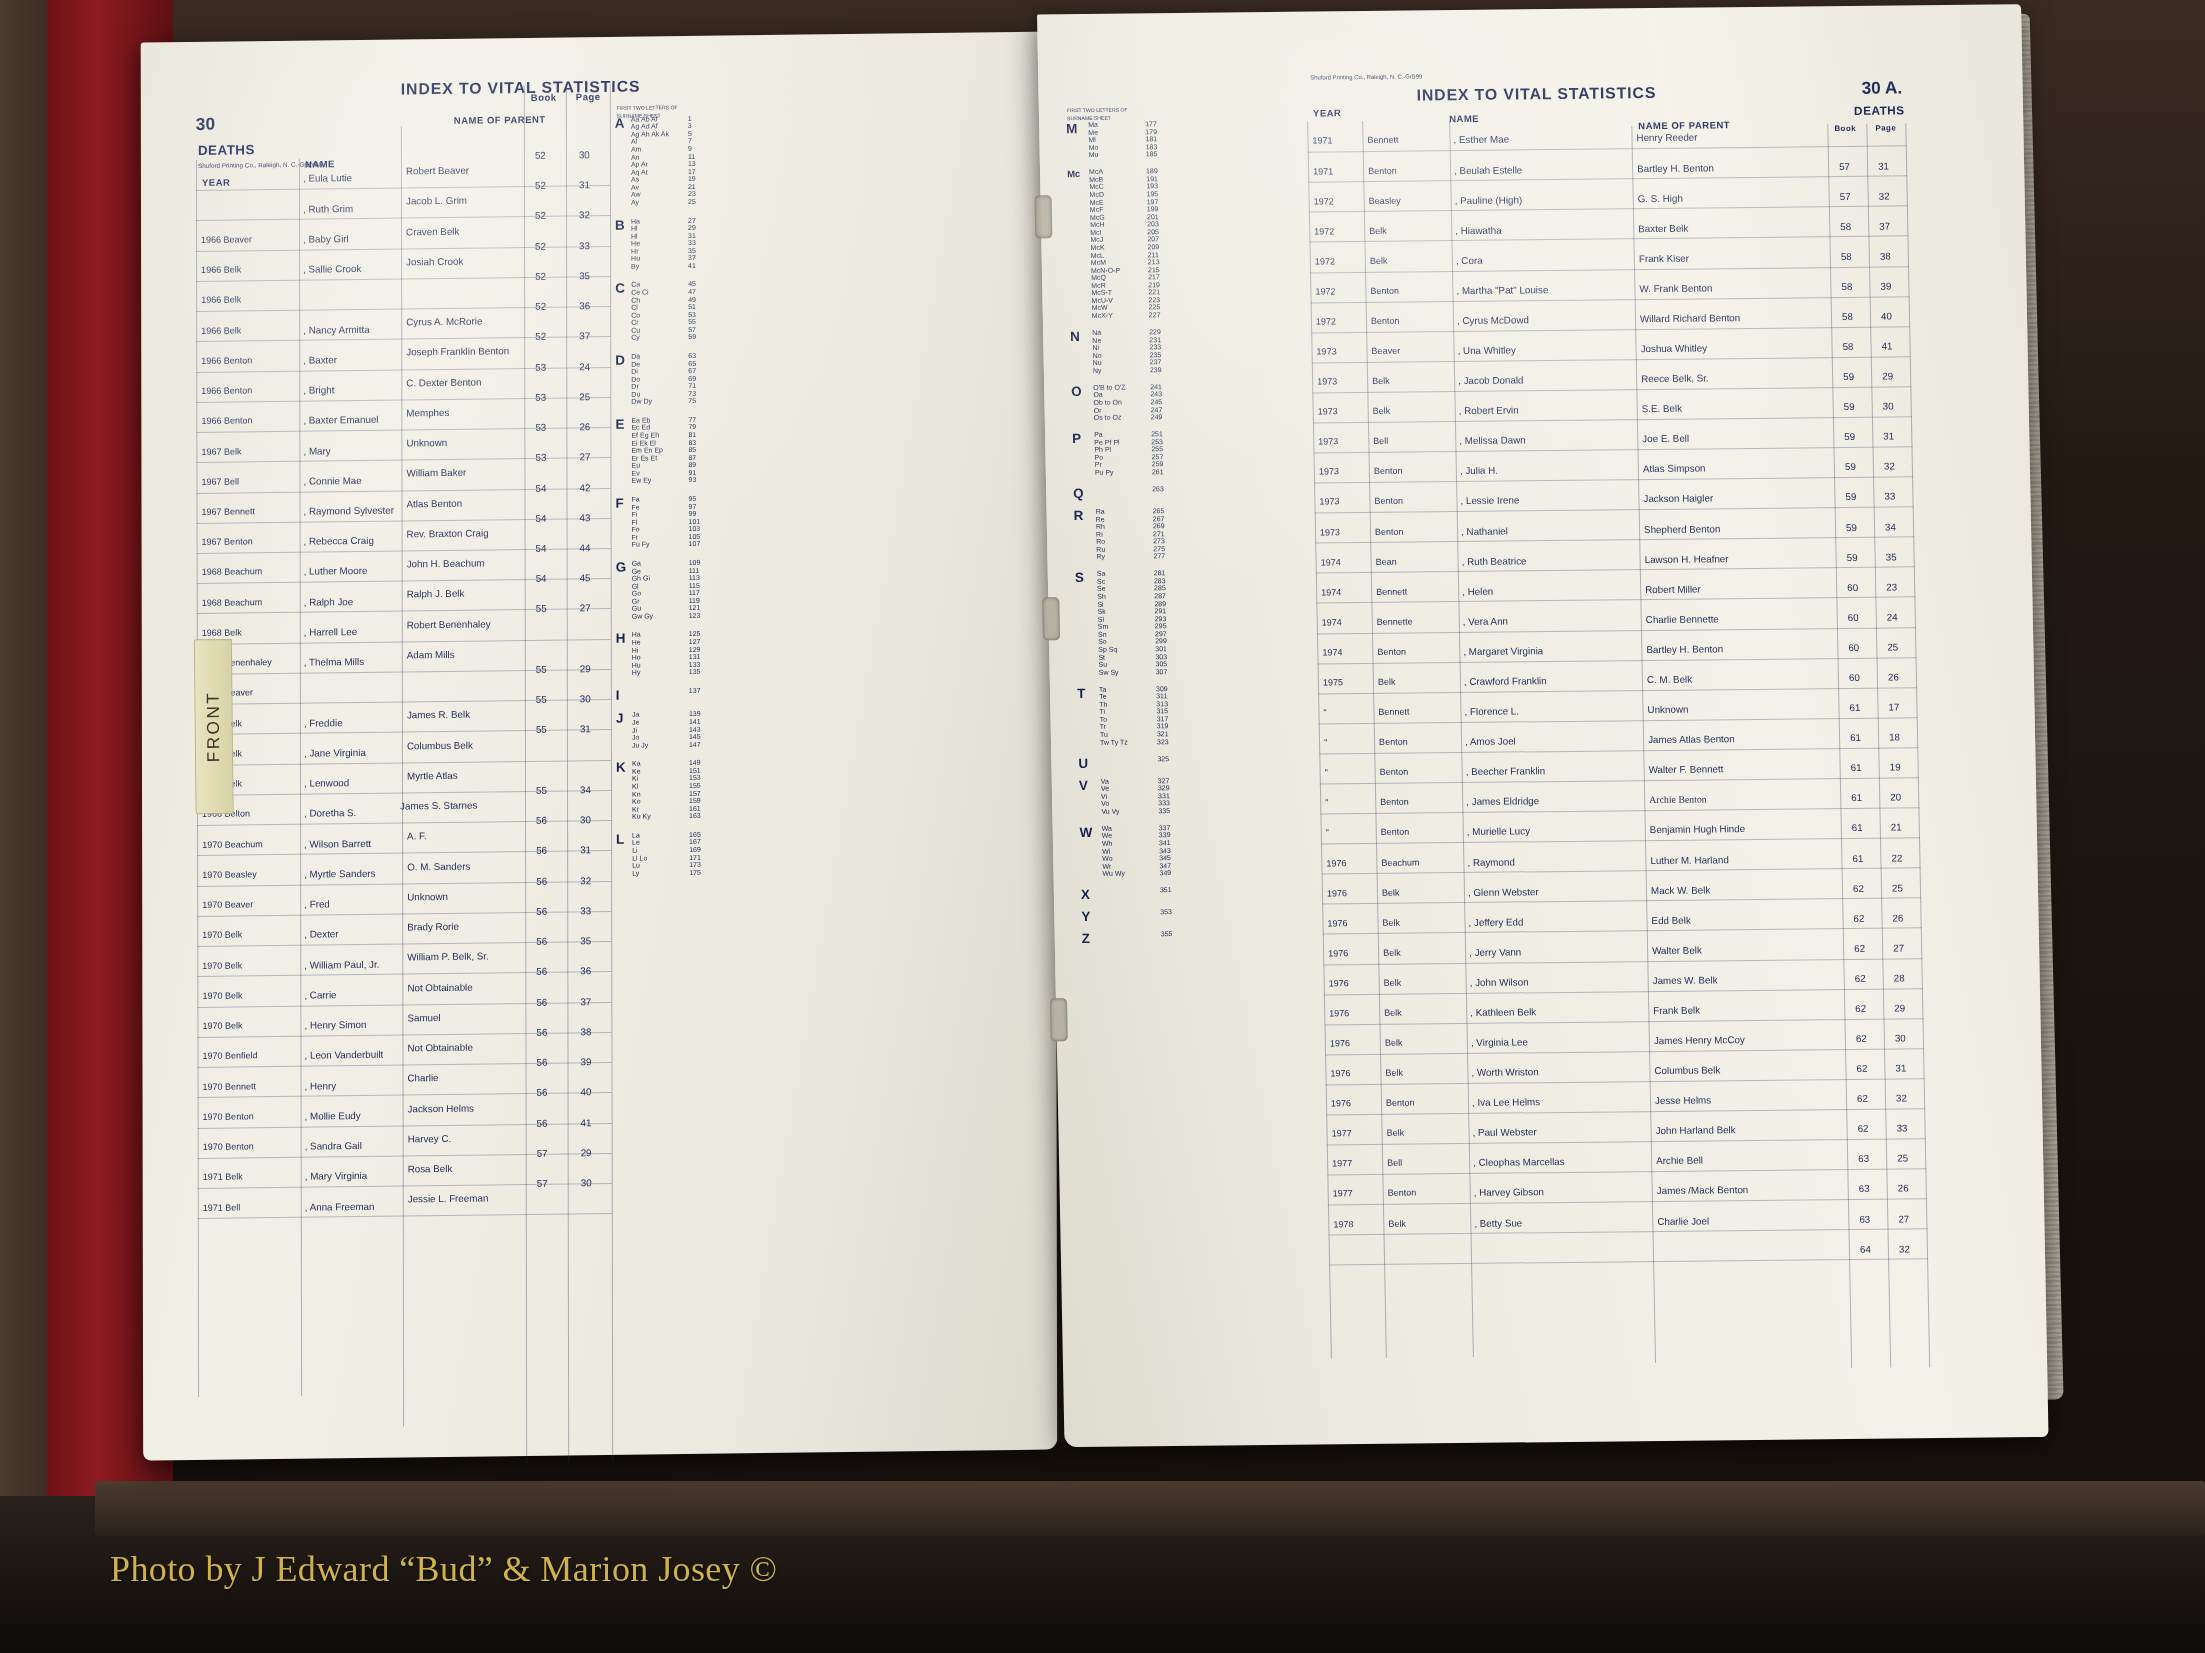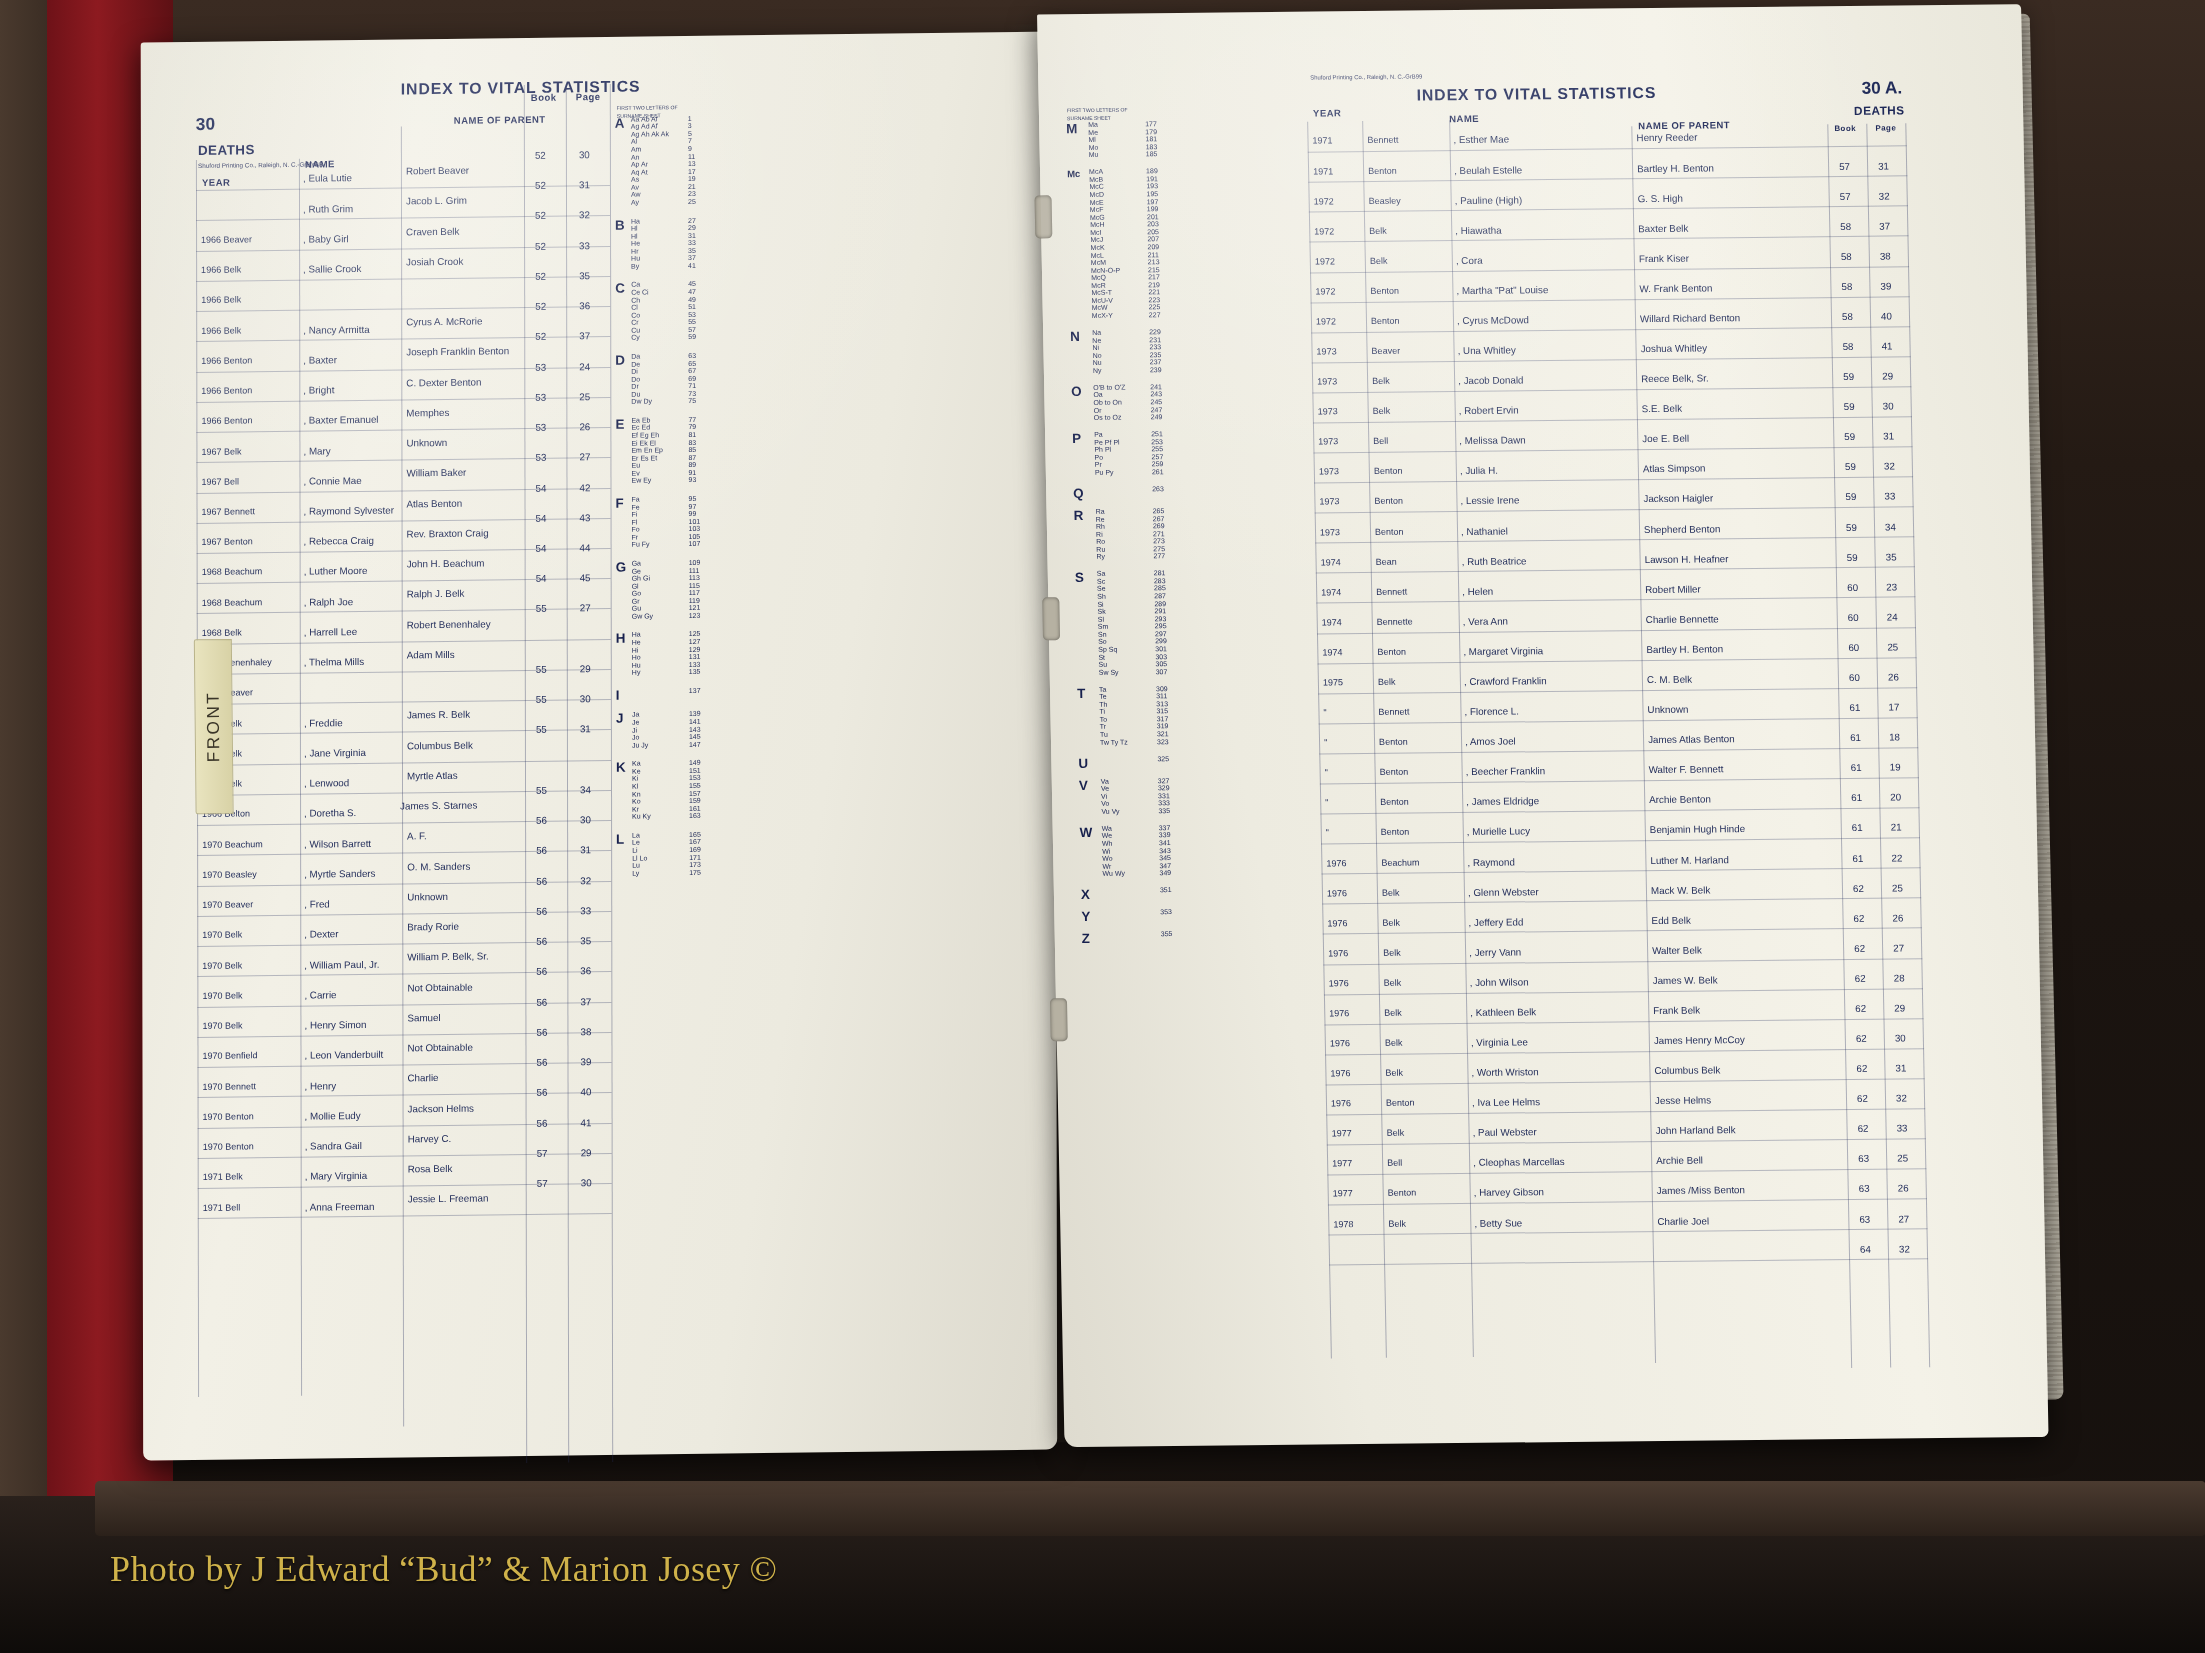--- a/index.html
+++ b/index.html
@@ -664,21 +664,21 @@
         <div class="row-txt" style="left:273px;top:756px;font-size:9px;">"</div>
         <div class="row-txt" style="left:328px;top:756px;font-size:9px;">Benton</div>
         <div class="row-txt" style="left:414px;top:756px;">, Beecher Franklin</div>
         <div class="row-txt" style="left:597px;top:756px;">Walter F. Bennett</div>
         <div class="row-txt" style="left:799px;top:756px;">61</div>
         <div class="row-txt" style="left:838px;top:756px;">19</div>
         <div class="rule" style="left:268px;top:772px;width:599px;"></div>
         <div class="row-txt" style="left:273px;top:786px;font-size:9px;">"</div>
         <div class="row-txt" style="left:328px;top:786px;font-size:9px;">Benton</div>
         <div class="row-txt" style="left:414px;top:786px;">, James Eldridge</div>
-        <div class="row-txt" style="left:597px;top:786px;">Archie Benton</div>
+        <div class="row-txt" style="left:597px;top:786px;font-family:Liberation Serif, serif;">Archie Benton</div>
         <div class="row-txt" style="left:799px;top:786px;">61</div>
         <div class="row-txt" style="left:838px;top:786px;">20</div>
         <div class="rule" style="left:268px;top:802px;width:599px;"></div>
         <div class="row-txt" style="left:273px;top:816px;font-size:9px;">"</div>
         <div class="row-txt" style="left:328px;top:816px;font-size:9px;">Benton</div>
         <div class="row-txt" style="left:414px;top:816px;">, Murielle Lucy</div>
         <div class="row-txt" style="left:597px;top:816px;">Benjamin Hugh Hinde</div>
         <div class="row-txt" style="left:799px;top:816px;">61</div>
         <div class="row-txt" style="left:838px;top:816px;">21</div>
         <div class="rule" style="left:268px;top:832px;width:599px;"></div>
@@ -755,21 +755,21 @@
         <div class="row-txt" style="left:273px;top:1147px;font-size:9px;">1977</div>
         <div class="row-txt" style="left:328px;top:1147px;font-size:9px;">Bell</div>
         <div class="row-txt" style="left:414px;top:1147px;">, Cleophas Marcellas</div>
         <div class="row-txt" style="left:597px;top:1147px;">Archie Bell</div>
         <div class="row-txt" style="left:799px;top:1147px;">63</div>
         <div class="row-txt" style="left:838px;top:1147px;">25</div>
         <div class="rule" style="left:268px;top:1163px;width:599px;"></div>
         <div class="row-txt" style="left:273px;top:1177px;font-size:9px;">1977</div>
         <div class="row-txt" style="left:328px;top:1177px;font-size:9px;">Benton</div>
         <div class="row-txt" style="left:414px;top:1177px;">, Harvey Gibson</div>
-        <div class="row-txt" style="left:597px;top:1177px;">James /Miss   Benton</div>
+        <div class="row-txt" style="left:597px;top:1177px;">James /Mack   Benton</div>
         <div class="row-txt" style="left:799px;top:1177px;">63</div>
         <div class="row-txt" style="left:838px;top:1177px;">26</div>
         <div class="rule" style="left:268px;top:1193px;width:599px;"></div>
         <div class="row-txt" style="left:273px;top:1208px;font-size:9px;">1978</div>
         <div class="row-txt" style="left:328px;top:1208px;font-size:9px;">Belk</div>
         <div class="row-txt" style="left:414px;top:1208px;">, Betty Sue</div>
         <div class="row-txt" style="left:597px;top:1208px;">Charlie Joel</div>
         <div class="row-txt" style="left:799px;top:1208px;">63</div>
         <div class="row-txt" style="left:838px;top:1208px;">27</div>
         <div class="rule" style="left:268px;top:1223px;width:599px;"></div>

